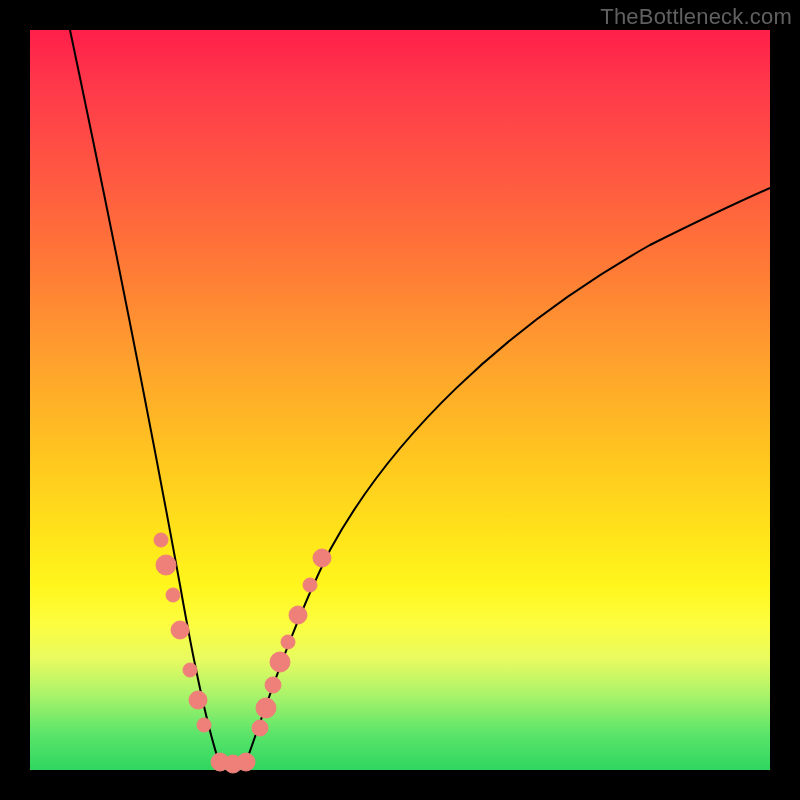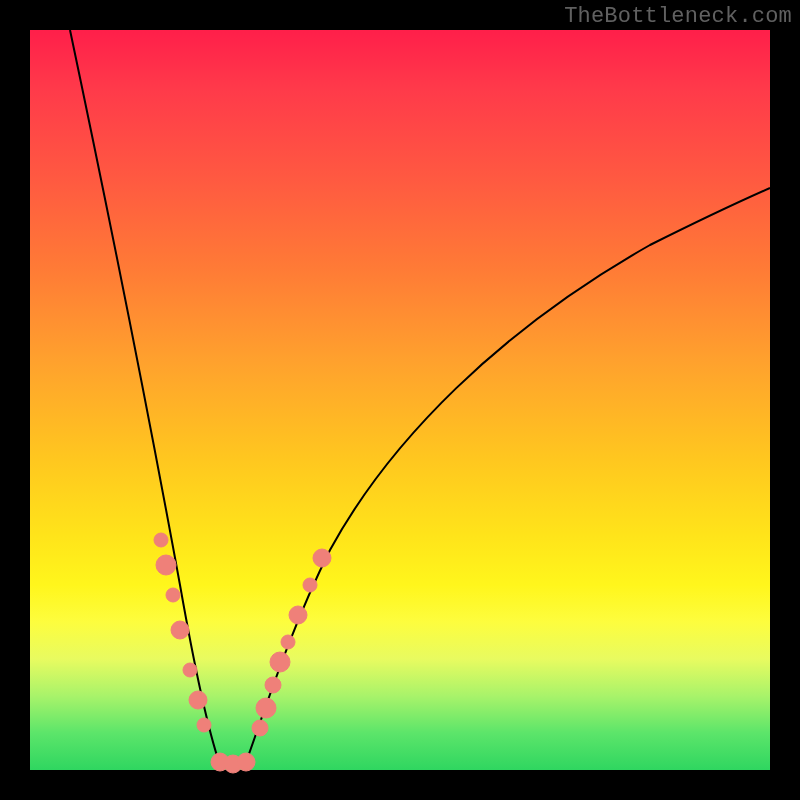--- a/index.html
+++ b/index.html
@@ -11,21 +11,20 @@
     overflow: hidden;
     font-family: Arial, Helvetica, sans-serif;
   }
   .frame {
     position: absolute;
     left: 0;
     top: 0;
     width: 800px;
     height: 800px;
     background: #000;
-    font-family: Liberation Mono, monospace;
   }
   .plot {
     position: absolute;
     left: 30px;
     top: 30px;
     width: 740px;
     height: 740px;
     
     background: linear-gradient(
       to bottom,

